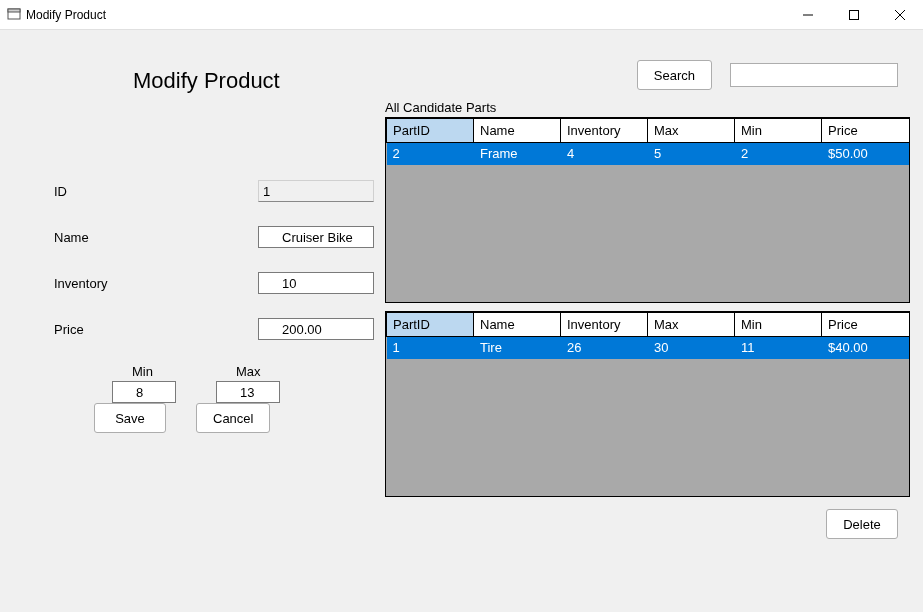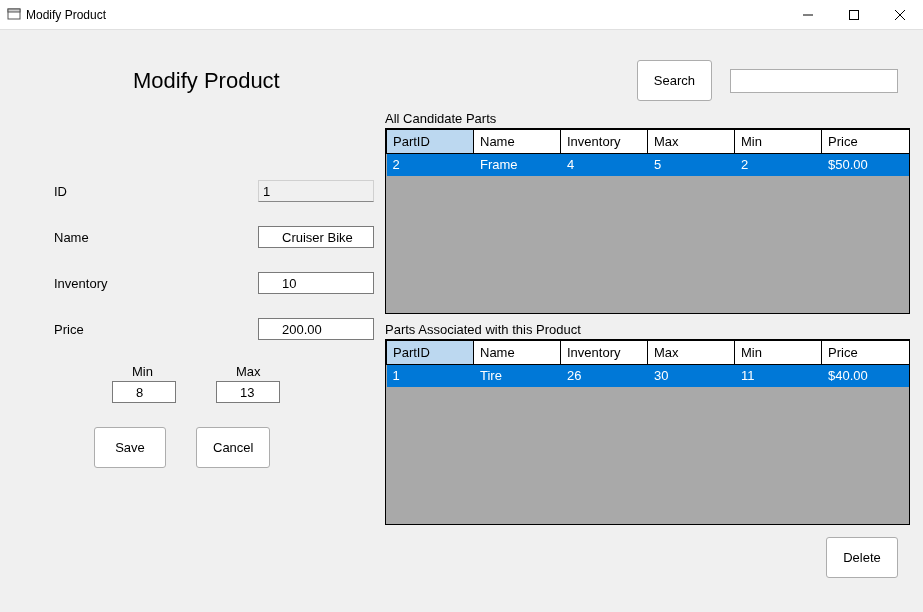--- a/index.html
+++ b/index.html
@@ -66,25 +66,25 @@
       width: 116px;
     }
     .txt-normal { border: 1px solid #7a7a7a; background: #fff; padding-left: 23px; }
     .txt-disabled { background: #f0f0f0; border: 1px solid #d0d0d0; border-bottom: 1px solid #888; color: #000; }
 
     .min-max-row { display: flex; gap: 40px; margin-left: 58px; }
     .min-max-col { display: flex; flex-direction: column; align-items: flex-start; }
     .min-max-col .lbl { margin-left: 20px; margin-bottom: 2px; }
     .min-max-col .txt { width: 64px; }
 
-    .btn-row { display: flex; gap: 30px; margin-left: 40px; margin-top: 24px; }
+    .btn-row { display: flex; gap: 30px; margin-left: 40px; }
     .btn {
       background: #fff;
       border: 1px solid #adadad;
-      height: 41px;
+      height: 30px;
       padding: 0 16px;
       font-family: inherit;
       font-size: 13px;
       cursor: default;
       border-radius: 3px;
       min-width: 72px;
     }
 
     
     .right-area { position: absolute; left: 385px; top: 30px; width: 525px; }
@@ -231,21 +231,20 @@
               <td>5</td>
               <td>2</td>
               <td>$50.00</td>
             </tr>
           </tbody>
         </table>
       </div>
     </div>
 
     <div class="grid-section" style="margin-top:8px;">
-      <div class="grid-label">Parts Associated with this Product</div>
       <div class="grid-wrap">
         <table class="grid-table">
           <colgroup>
             <col class="col-partid">
               <col class="col-name">
               <col class="col-inv">
               <col class="col-max">
               <col class="col-min">
               <col class="col-price">
           </colgroup>

